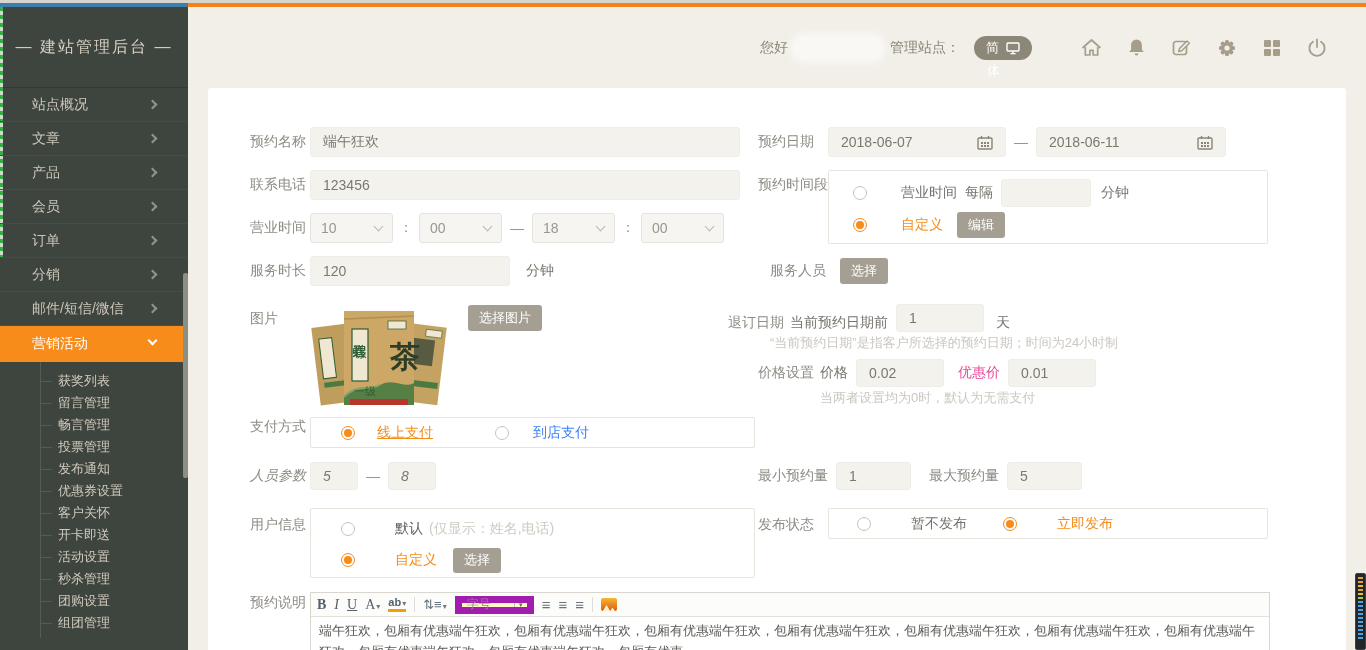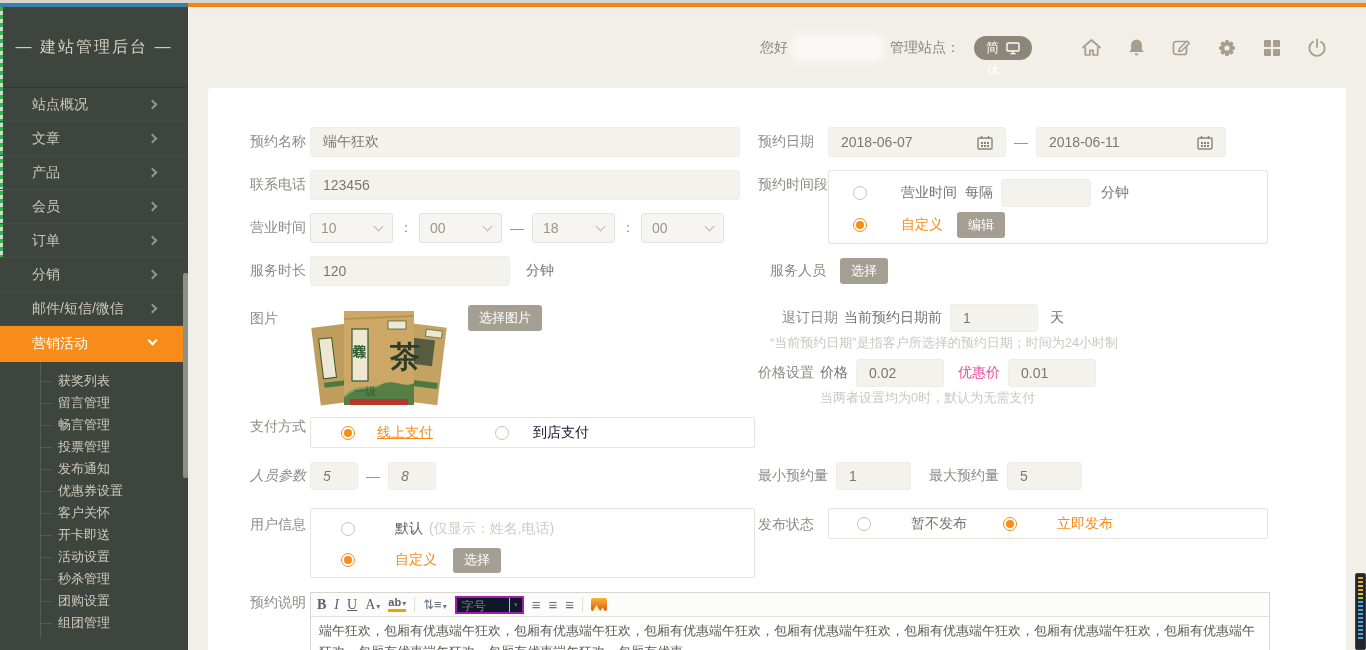--- a/index.html
+++ b/index.html
@@ -76,21 +76,21 @@
             border:1px solid #d9d6d0; background:#fff; }
   .ed-toolbar { height:24px; border-bottom:1px solid #e3e1db; background:#fcfcfa; display:flex;
                 align-items:center; padding:0 6px; gap:8px; color:#55616b; }
   .ed-btn { font-family:"Liberation Serif","DejaVu Serif",serif; font-size:14px; cursor:pointer; }
   .ed-b { font-weight:bold; }
   .ed-i { font-style:italic; }
   .ed-u { text-decoration:underline; }
   .ed-caret { font-size:8px; color:#777; margin-left:1px; }
   .ed-sep { width:1px; height:15px; background:#ddd; }
   .ed-hl { font-size:11px; font-weight:bold; border-bottom:3px solid #f0a000; line-height:10px; cursor:pointer; }
-  .ed-size { display:flex; align-items:flex-start; border:2px solid #a21caf; background:#0f172a; height:18px; cursor:pointer; }
+  .ed-size { display:flex; align-items:center; border:7px solid #a21caf; background:#fef9c3; height:18px; cursor:pointer; }
   .ed-size .tx { width:52px; padding-left:5px; font-size:12px; color:#8a8a8a; }
   .ed-size .dd { width:13px; height:100%; border-left:1px solid #b9bec4; display:flex; align-items:center;
                  justify-content:center; font-size:7px; color:#666; }
   .ed-align { font-size:15px; color:#66737d; cursor:pointer; line-height:1; }
   .ed-img { width:16px; height:13px; border-radius:2px; background:linear-gradient(#f7b733,#dd5a10);
             position:relative; overflow:hidden; cursor:pointer; }
   .ed-img::after { content:""; position:absolute; left:2px; bottom:0; width:12px; height:6px;
                    background:#fff3d0; clip-path:polygon(0 100%,30% 0,60% 100%,80% 40%,100% 100%); }
   .ed-body { padding:3px 8px; font-size:13px; line-height:21px; color:#5a5a56; cursor:text; }
 
@@ -350,21 +350,21 @@
       <text x="50" y="28" style="writing-mode:tb" font-size="14" fill="#2f5d33">碧螺春</text>
       <text x="80" y="62" font-size="30" fill="#2c3e2a" font-weight="bold">茶</text>
       <path d="M34 92 C48 78 60 86 70 80 C84 72 94 84 104 78 L104 100 L34 100 Z" fill="#567f46"></path>
       <path d="M34 92 C48 78 60 86 70 80" fill="none" stroke="#7fa369" stroke-width="2"></path>
       <text x="44" y="90" font-size="11" fill="#2f5d33">一级</text>
       <rect x="40" y="94" width="58" height="6" fill="#b8352a"></rect>
     </svg>
   </div>
   <button class="gbtn" style="position:absolute; left:260px; top:217px;">选择图片</button>
 
-  <div class="row" style="left:574px; top:216px; height:28px;">
+  <div class="row" style="left:520px; top:216px; height:28px;align-items:flex-end;">
     <span class="lbl" style="width:62px">退订日期</span>
     <span style="color:#76736c">当前预约日期前</span>
     <span class="fill sm" style="width:88px; margin-left:8px;">1</span>
     <span style="margin-left:12px; color:#76736c">天</span>
   </div>
   <div class="note" style="left:562px; top:246px;">“当前预约日期”是指客户所选择的预约日期；时间为24小时制</div>
 
   <div class="row" style="left:550px; top:271px; height:28px;">
     <span class="lbl" style="width:62px">价格设置</span>
     <span style="color:#76736c">价格</span>
@@ -375,21 +375,21 @@
   <div class="note" style="left:612px; top:301px;">当两者设置均为0时，默认为无需支付</div>
 
   <div class="row" style="left:42px; top:330px;">
     <span class="lbl">支付方式</span>
   </div>
   <div class="obox" style="left:102px; top:329px; width:445px; height:31px;">
     <div class="row" style="left:0; top:0; height:29px; width:100%;">
       <span class="radio sel-on" style="margin-left:30px"></span>
       <span class="org" style="margin-left:22px; text-decoration:underline;">线上支付</span>
       <span class="radio" style="margin-left:62px"></span>
-      <span style="margin-left:24px; color:#0f172a">到店支付</span>
+      <span style="margin-left:24px; color:#3b82f6">到店支付</span>
     </div>
   </div>
 
   <div class="row" style="left:42px; top:374px; height:28px;font-style:italic;">
     <span class="lbl" style="width:60px">人员参数</span>
     <span class="fill sm" style="width:48px">5</span>
     <span class="dash">—</span>
     <span class="fill sm" style="width:48px">8</span>
   </div>
 

